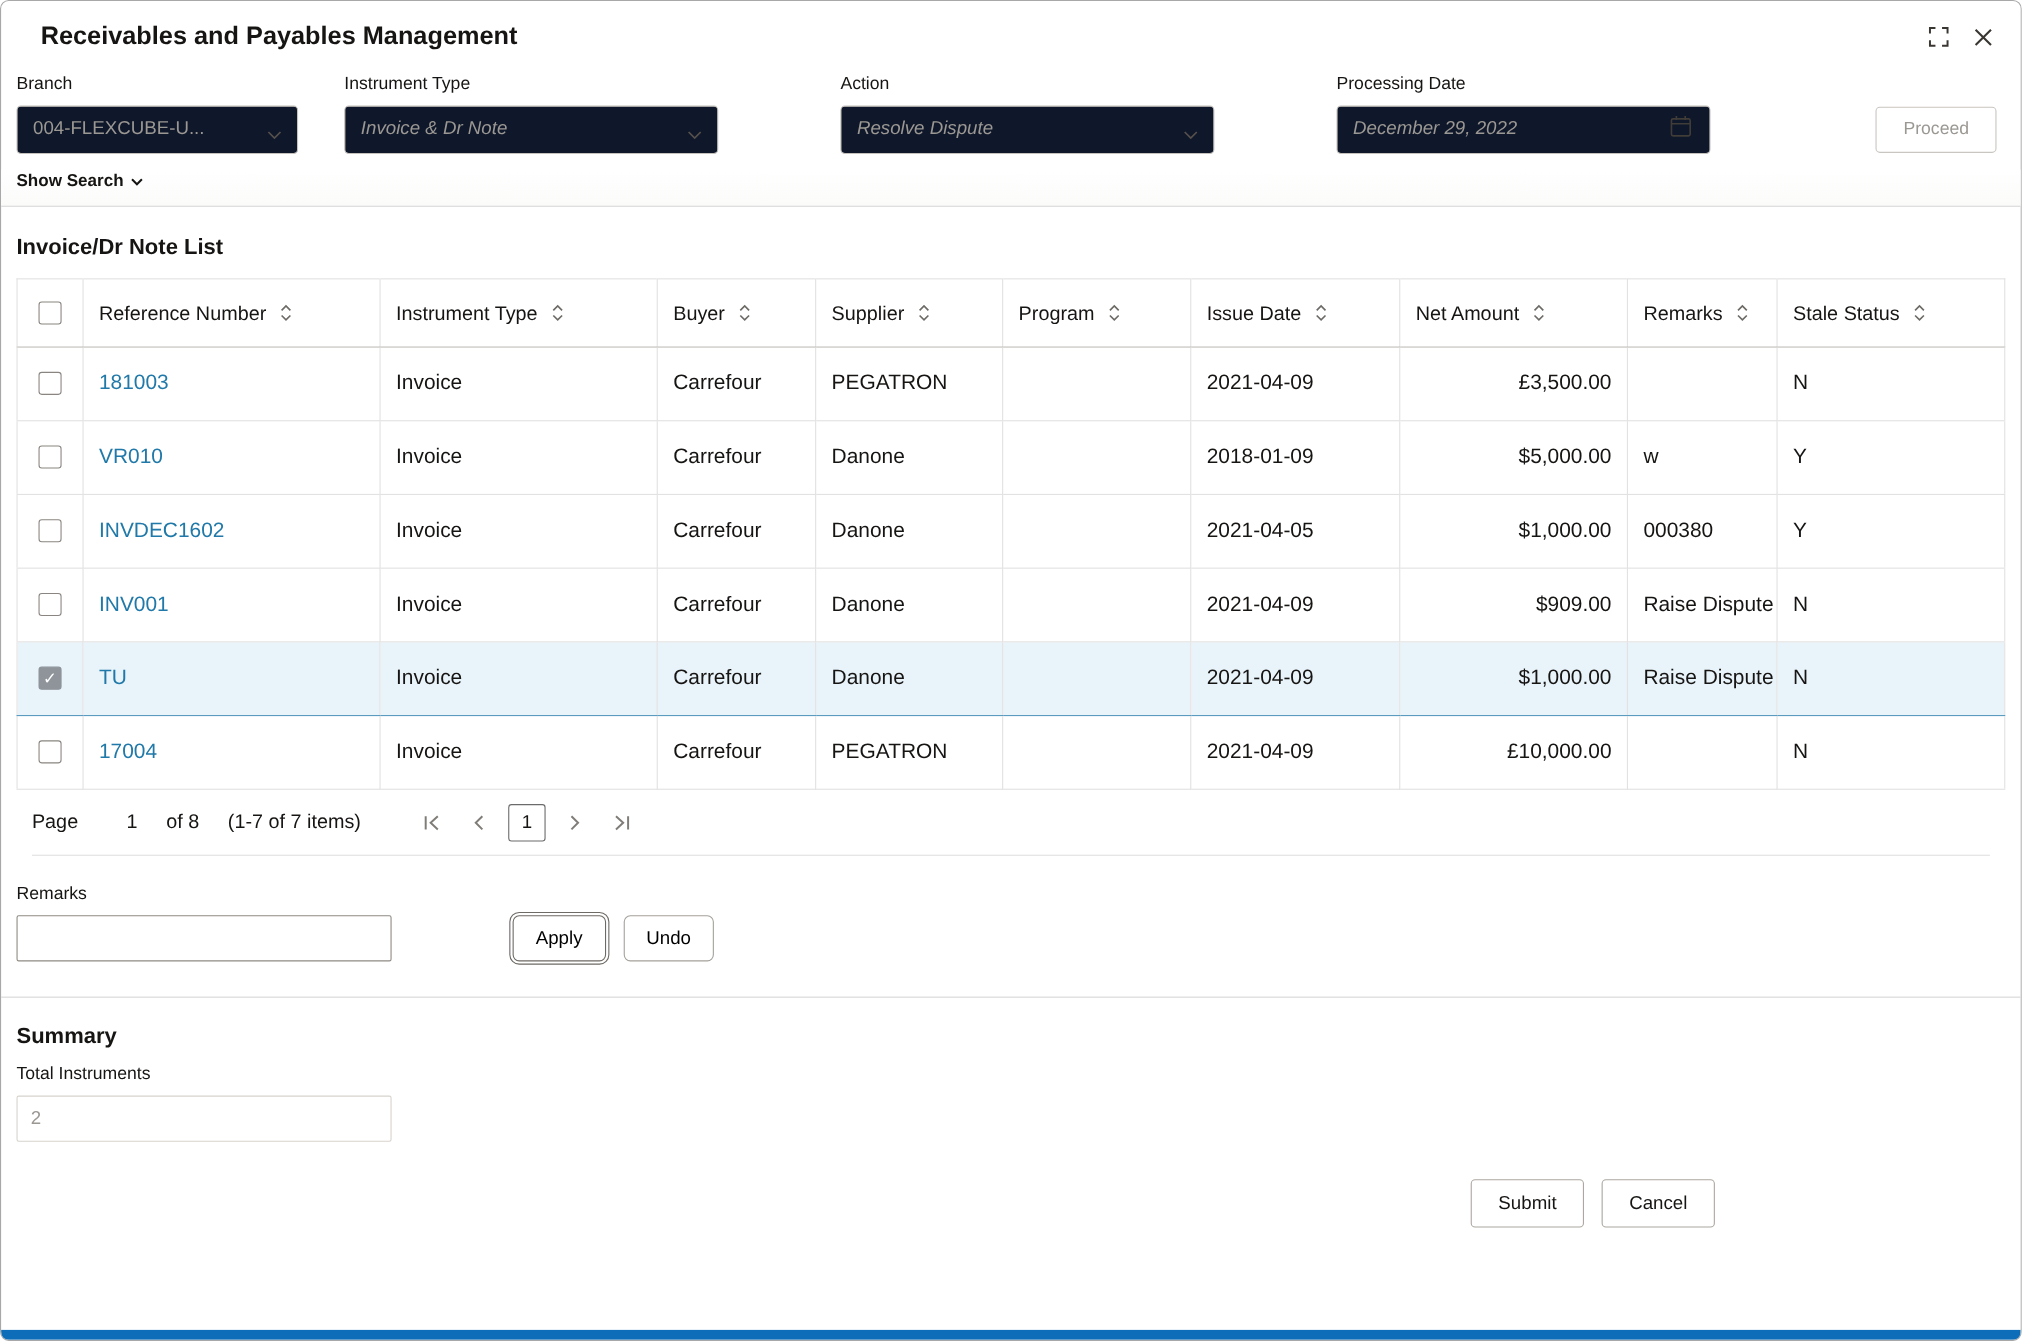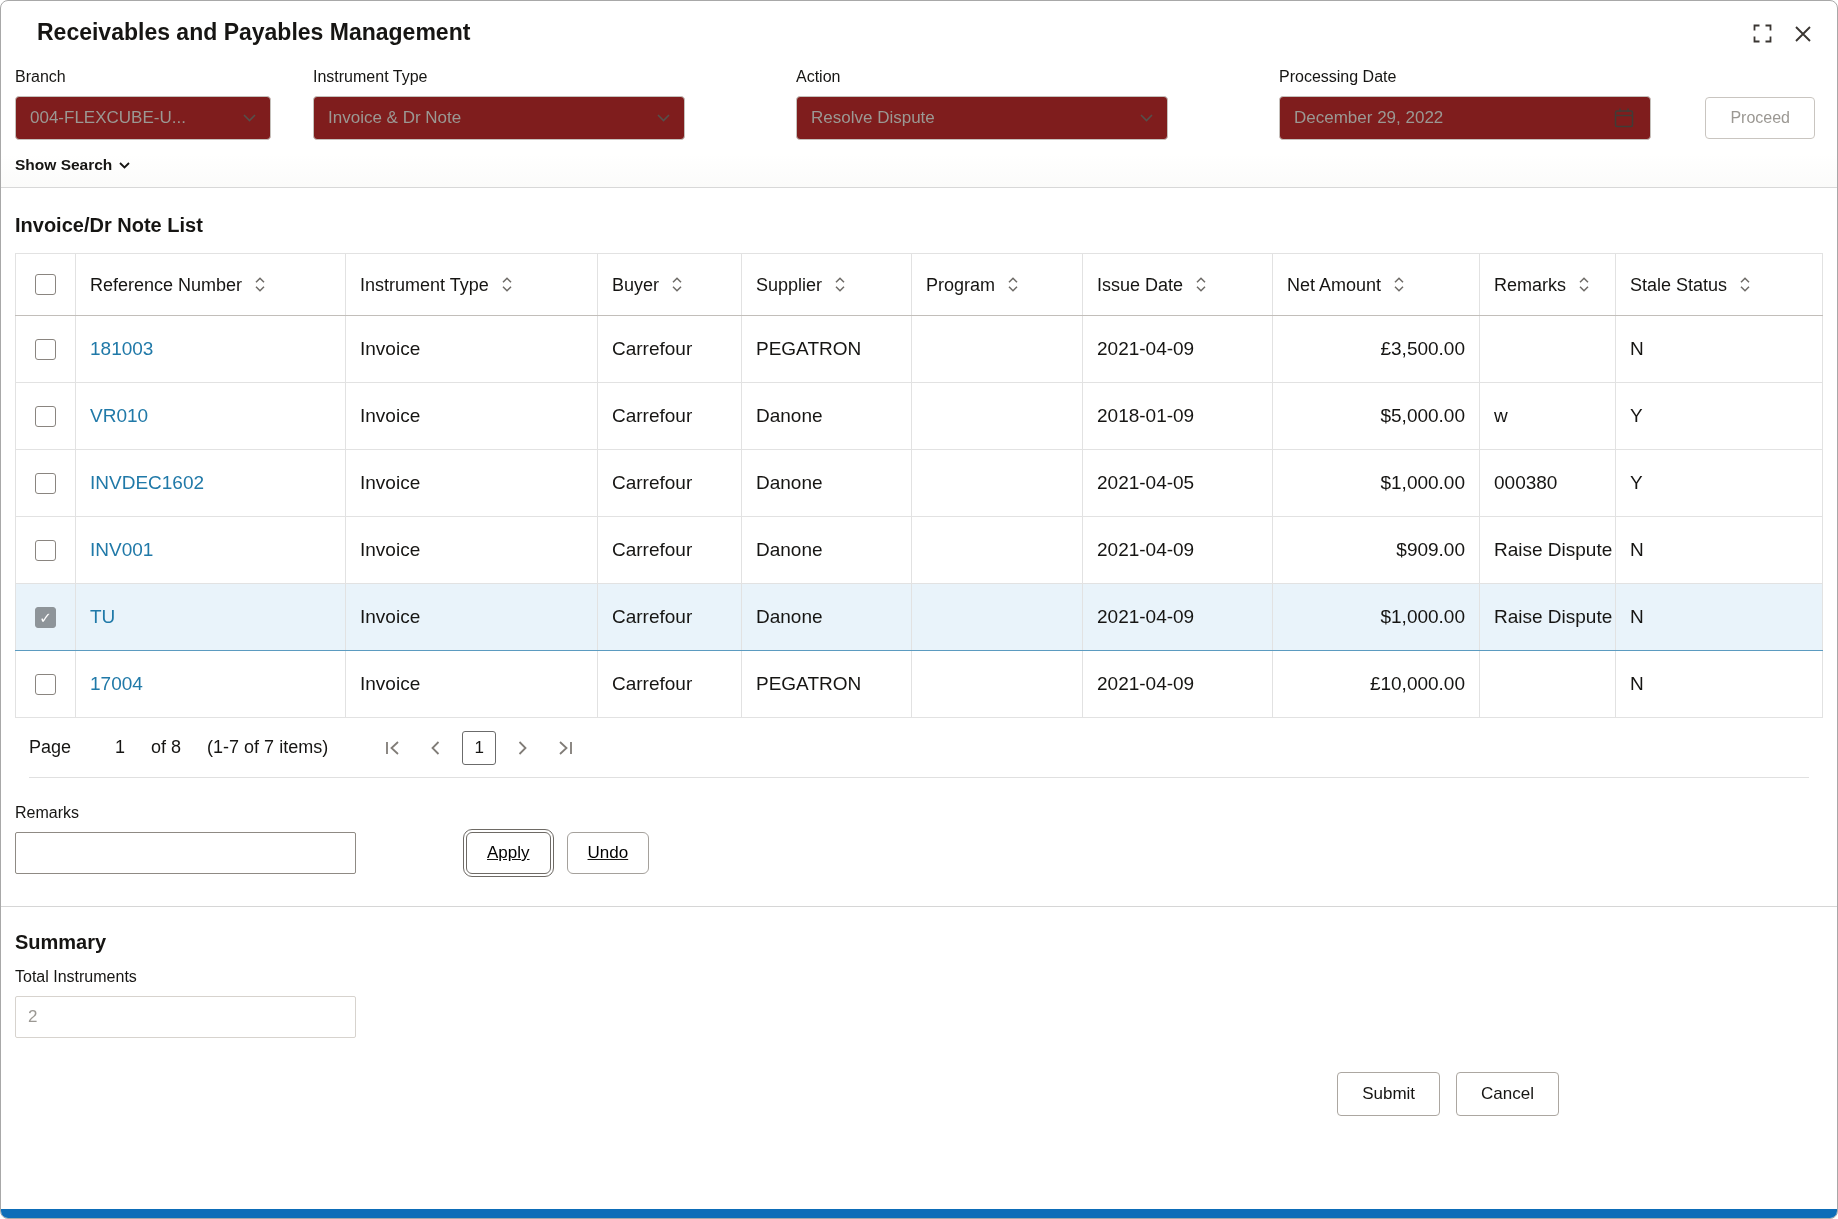--- a/index.html
+++ b/index.html
@@ -14,25 +14,25 @@
   
   .win-header{ display:flex; justify-content:space-between; align-items:flex-start; padding:18px 22px 0 36px; }
   .win-title{ font-size:23px; font-weight:700; }
   .win-controls{ display:flex; gap:16px; margin-top:2px; }
   .win-btn{ background:none; border:none; cursor:pointer; padding:3px; line-height:0; }
 
   
   .filters{ display:flex; align-items:flex-end; padding:22px 22px 0 14px; }
   .field{ display:flex; flex-direction:column; }
   .field > label{ font-size:16px; margin-bottom:10px; }
-  .control{ height:44px; border:1px solid #c5c1bc; border-radius:4px; background:#7f1d1d; display:flex;
-            align-items:center; justify-content:space-between; padding:1px 14px; font-size:17px; color:var(--muted);
+  .control{ height:44px; border:1px solid #c5c1bc; border-radius:4px; background:#0f172a; display:flex;
+            align-items:flex-end; justify-content:space-between; padding:12px 14px; font-size:17px; color:var(--muted);
             cursor:pointer; }
   .w-branch{ width:256px; }
-  .w-std{ width:372px; }
+  .w-std{ width:340px;font-style:italic; }
   .ml-a{ margin-left:42px; } .ml-b{ margin-left:111px; }
   .chev{ line-height:0; margin-left:10px; }
   .proceed{ margin-left:auto; margin-bottom:1px; height:42px; padding:0 24px; color:#9b9893; background:#fff;
             border:1px solid #c9c5c0; border-radius:4px; font-size:16px; cursor:pointer; }
 
   
   .search-band{ margin-top:14px; border-bottom:1px solid #d8d8d8; padding:2px 0 13px 14px;
                 background:linear-gradient(#ffffff,#fbfbfa); }
   .show-search{ display:inline-flex; align-items:center; gap:7px; font-size:15.5px; font-weight:600;
                 background:none; border:none; color:var(--ink); cursor:pointer; }
@@ -67,21 +67,21 @@
   .pg-items{ margin-left:26px; }
   .pg-icons{ margin-left:48px; display:flex; align-items:center; gap:8px; }
   .pg-btn{ width:34px; height:34px; display:flex; align-items:center; justify-content:center; background:none;
            border:none; cursor:pointer; line-height:0; }
   .page-box{ width:34px; height:34px; border:1px solid #6b6b6b; border-radius:3px; display:flex;
              align-items:center; justify-content:center; font-size:17px; margin:0 2px; cursor:pointer; }
 
   
   .remarks-sec{ padding:14px 14px 0; }
   .remarks-sec > label{ font-size:16px; display:block; margin:12px 0 10px 0; }
-  .remarks-row{ display:flex; align-items:center;text-decoration:underline; }
+  .remarks-row{ display:flex; align-items:center; }
   .remarks-input{ width:341px; height:42px; border:1px solid #8f8a84; border-radius:2px; font-size:17px;
                   padding:0 10px; font-family:inherit; }
   .btn-apply{ margin-left:110px; height:42px; padding:0 20px; border:1px solid #6e6a65; border-radius:6px;
               background:#fff; font-size:17px; outline:1px solid #6e6a65; outline-offset:2px; cursor:pointer; }
   .btn-undo{ margin-left:16px; height:42px; padding:0 20px; border:1px solid #a5a19c; border-radius:6px;
              background:#fff; font-size:17px; cursor:pointer; }
 
   .main-divider{ border:none; border-top:1px solid #d6d6d6; margin:32px 0 0 0; }
 
   

